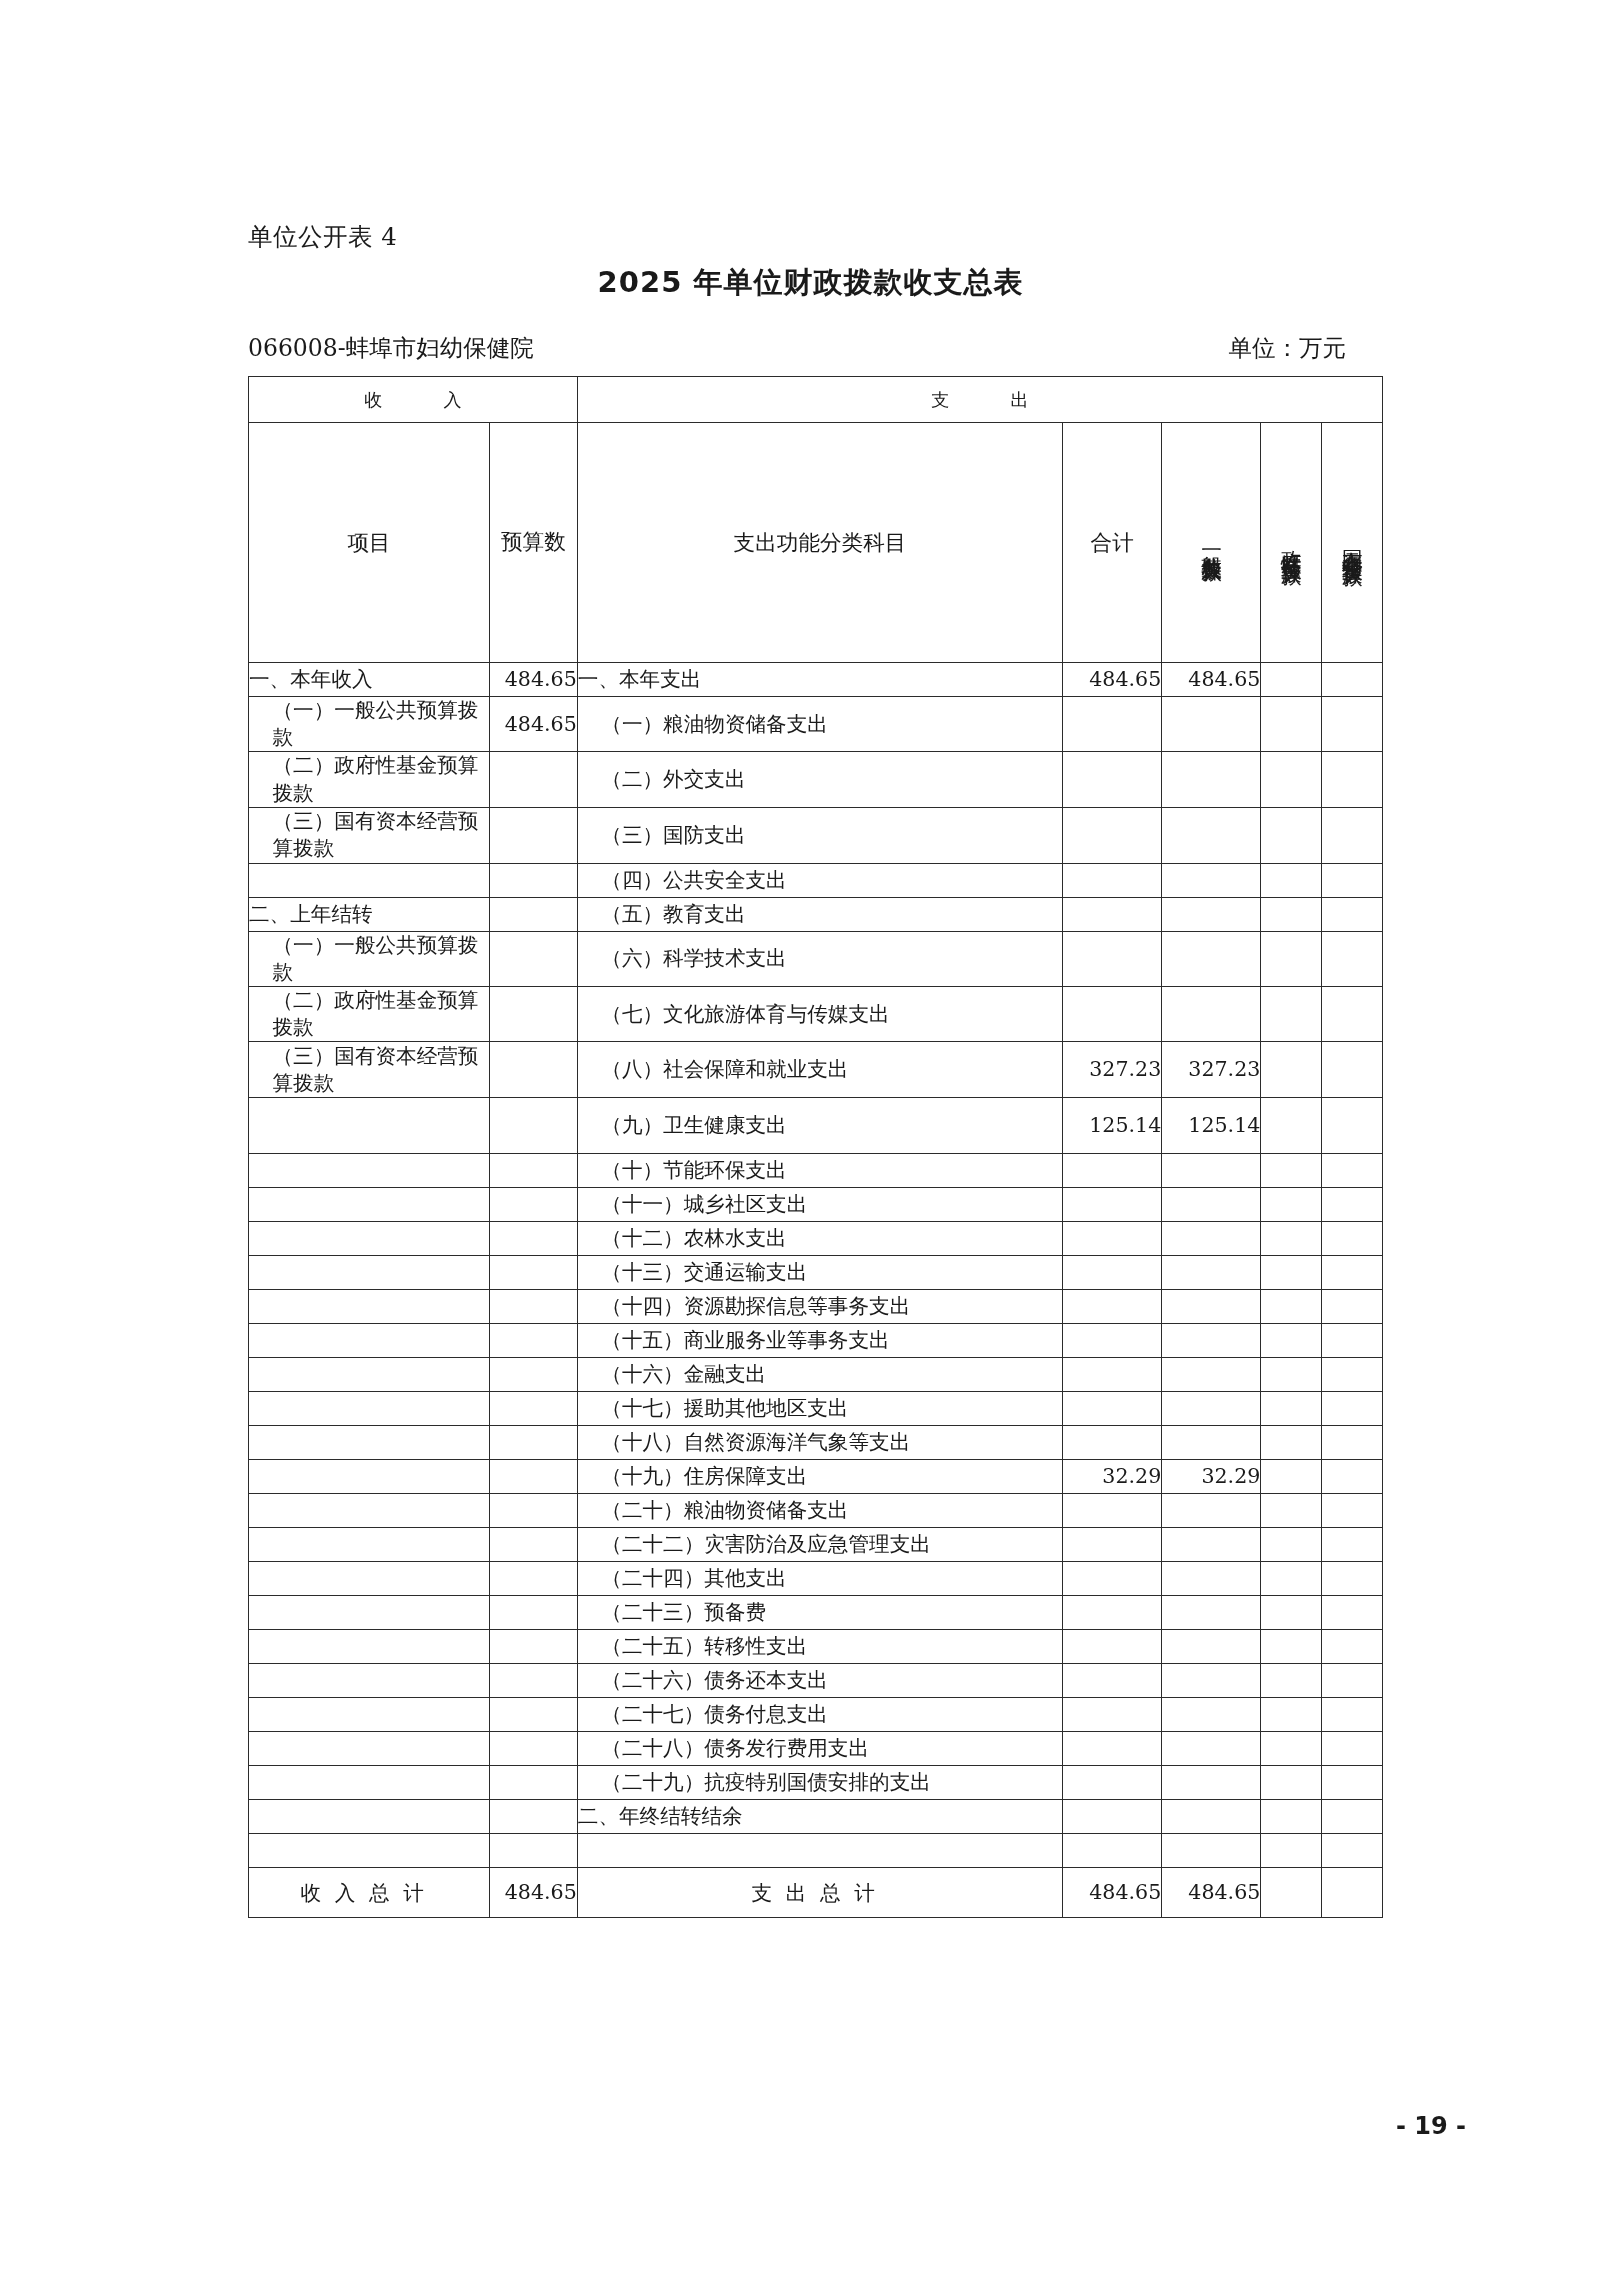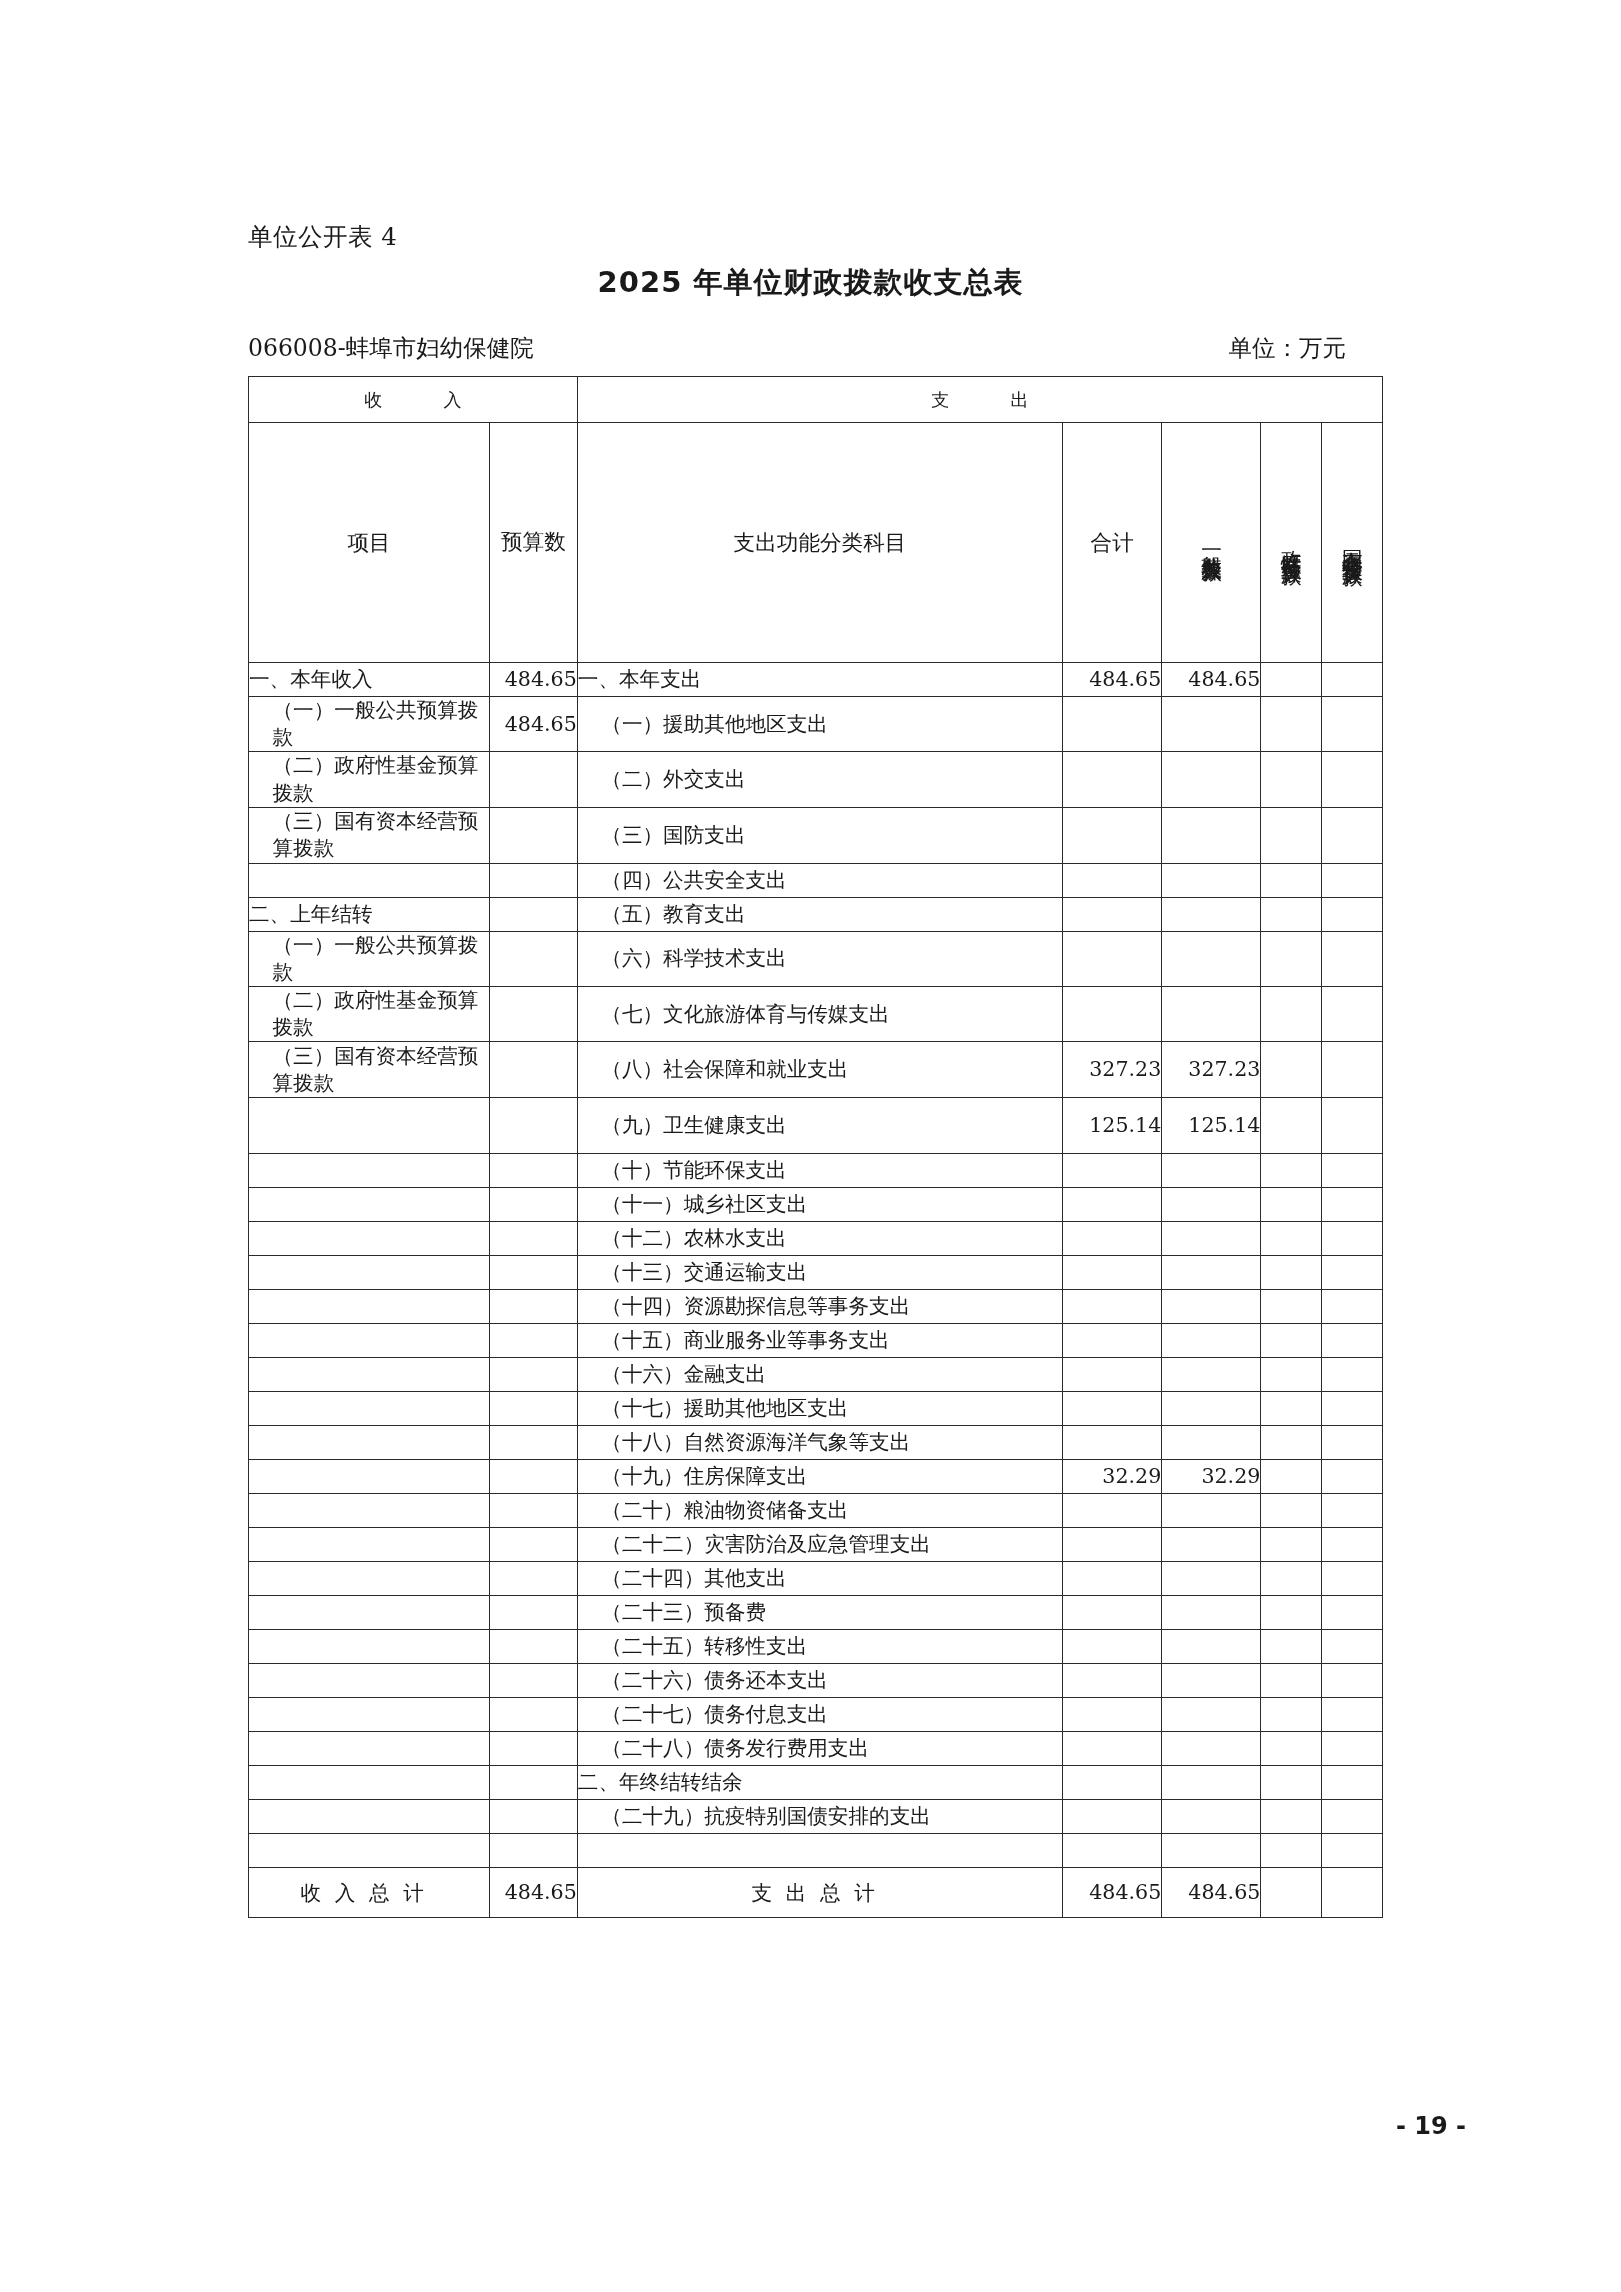--- a/index.html
+++ b/index.html
@@ -207,21 +207,21 @@
           <td class="num">484.65</td>
           <td class="lbl">一、本年支出</td>
           <td class="num">484.65</td>
           <td class="num">484.65</td>
           <td class="num"></td>
           <td class="num"></td>
         </tr>
         <tr class="body-row">
           <td class="lbl ind">（一）一般公共预算拨款</td>
           <td class="num">484.65</td>
-          <td class="lbl ind">（一）援助其他地区支出</td>
+          <td class="lbl ind">（一）粮油物资储备支出</td>
           <td class="num"></td>
           <td class="num"></td>
           <td class="num"></td>
           <td class="num"></td>
         </tr>
         <tr class="body-row">
           <td class="lbl ind">（二）政府性基金预算拨款</td>
           <td class="num"></td>
           <td class="lbl ind">（二）外交支出</td>
           <td class="num"></td>
@@ -450,30 +450,30 @@
           <td class="num"></td>
           <td class="lbl ind">（二十八）债务发行费用支出</td>
           <td class="num"></td>
           <td class="num"></td>
           <td class="num"></td>
           <td class="num"></td>
         </tr>
         <tr class="body-row">
           <td class="lbl"></td>
           <td class="num"></td>
+          <td class="lbl ind">（二十九）抗疫特别国债安排的支出</td>
+          <td class="num"></td>
+          <td class="num"></td>
+          <td class="num"></td>
+          <td class="num"></td>
+        </tr>
+        <tr class="body-row">
+          <td class="lbl"></td>
+          <td class="num"></td>
           <td class="lbl">二、年终结转结余</td>
-          <td class="num"></td>
-          <td class="num"></td>
-          <td class="num"></td>
-          <td class="num"></td>
-        </tr>
-        <tr class="body-row">
-          <td class="lbl"></td>
-          <td class="num"></td>
-          <td class="lbl ind">（二十九）抗疫特别国债安排的支出</td>
           <td class="num"></td>
           <td class="num"></td>
           <td class="num"></td>
           <td class="num"></td>
         </tr>
         <tr class="body-row">
           <td class="lbl"></td>
           <td class="num"></td>
           <td class="lbl"></td>
           <td class="num"></td>

